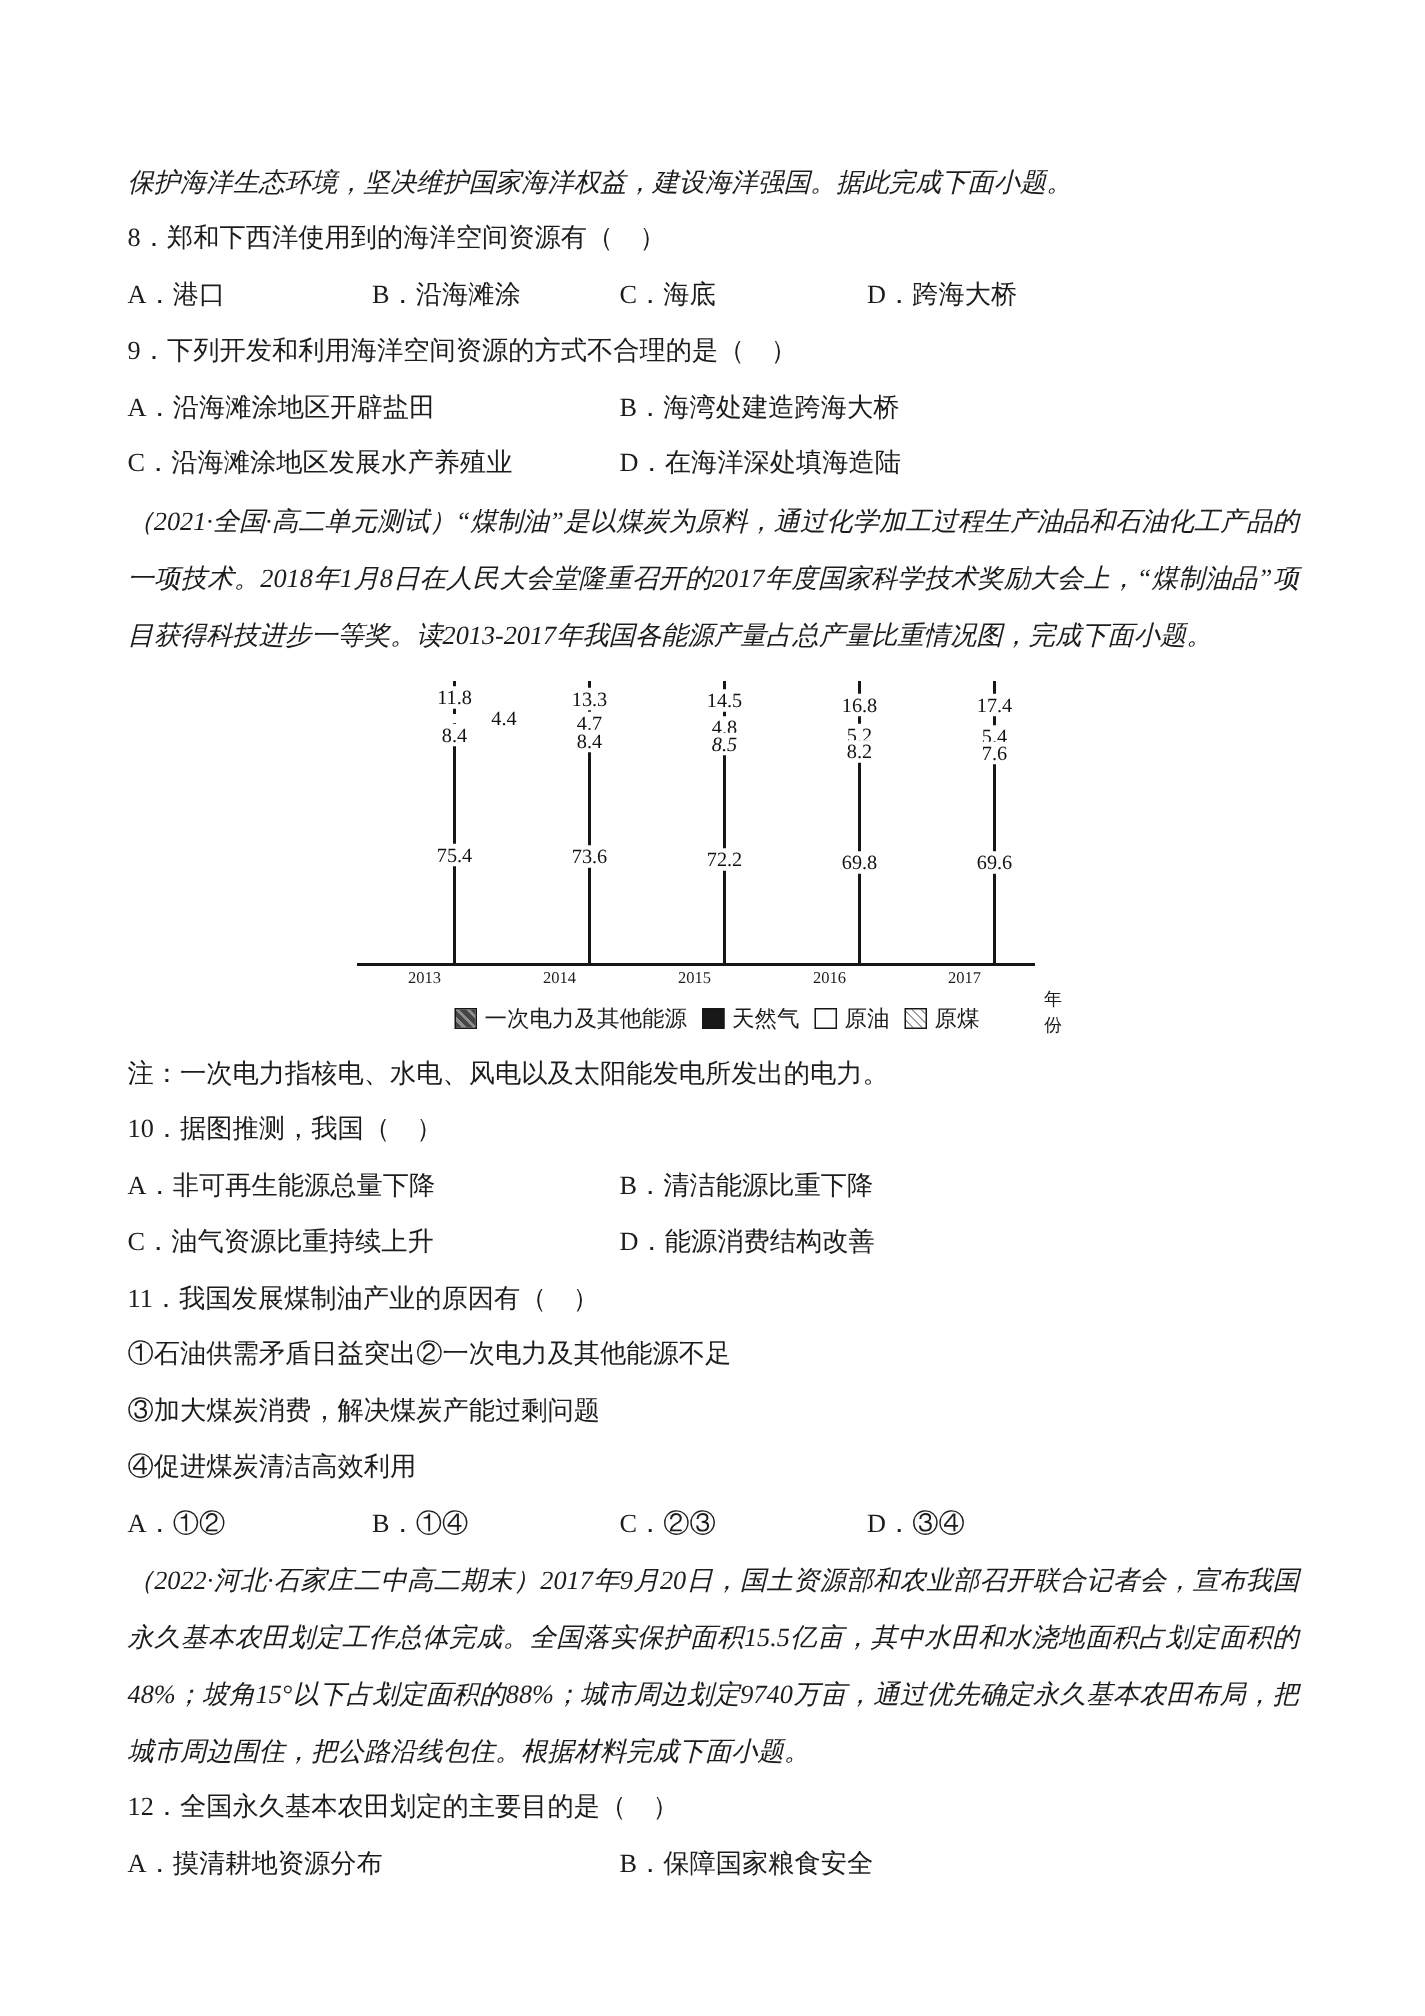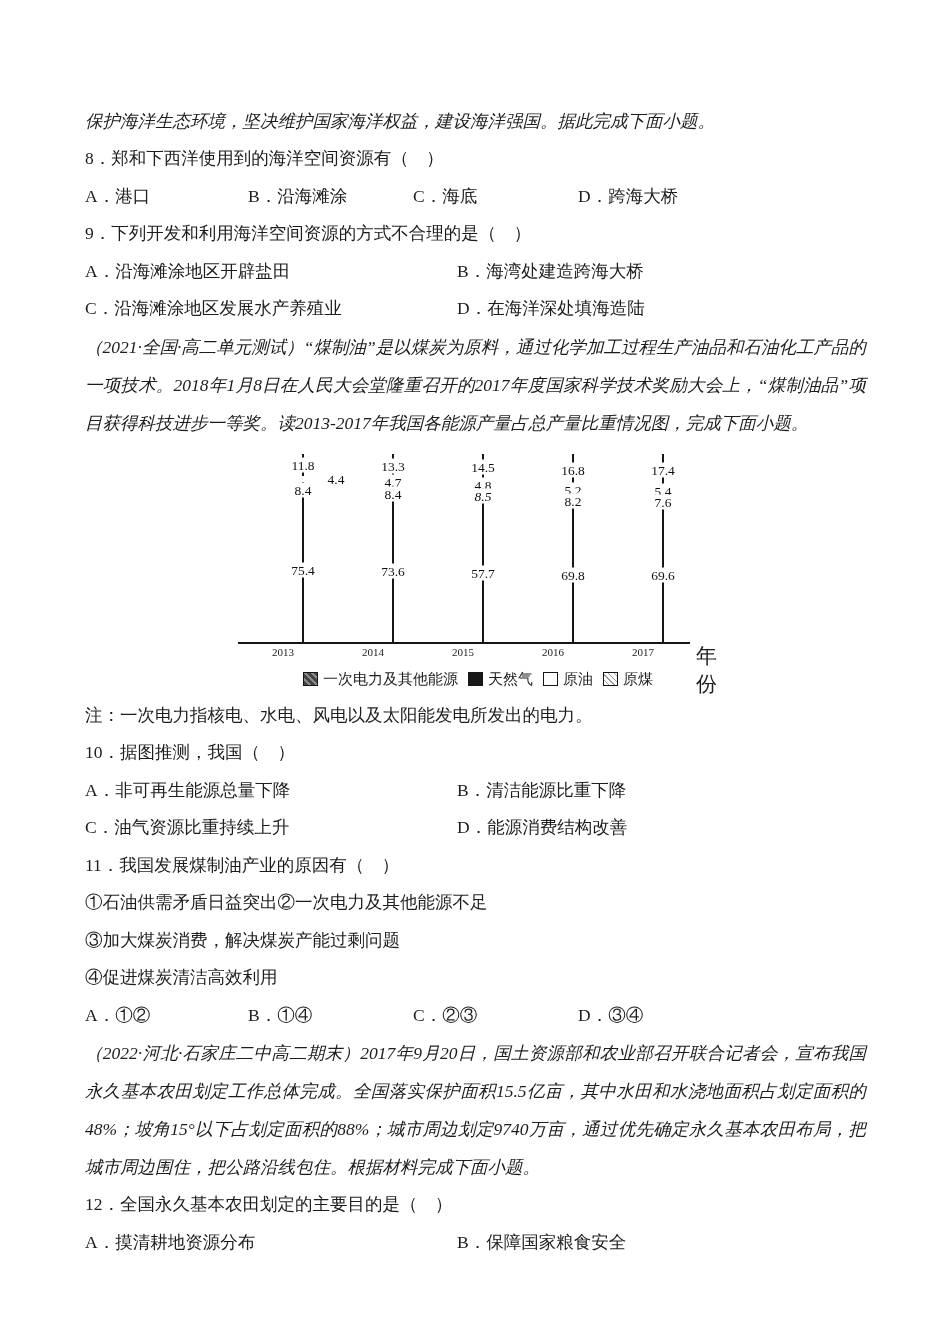--- a/index.html
+++ b/index.html
@@ -9,41 +9,41 @@
     color:#1c1c1c;
     font-family:"Liberation Serif","DejaVu Serif",serif;
   }
   .page { padding:102px 84px 0 85px; font-size:17.5px; }
   .line { line-height:37.5px; white-space:nowrap; }
   .passage {
     font-style:italic; text-align:justify; text-align-last:left;
     line-height:38px; white-space:normal;
   }
   .opts4 { display:grid; grid-template-columns:163px 165px 165px 1fr; }
-  .opts2 { display:grid; grid-template-columns:328px 1fr;gap:44px; }
+  .opts2 { display:grid; grid-template-columns:328px 1fr; }
 
   
   .chart-wrap { position:relative; width:480px; margin:10px 0 8px 153px; font-style:normal; }
   .plot-area { display:flex; align-items:flex-end; width:452px; height:192px; border-bottom:2px solid #161616; }
   .chart-col { width:90px; display:flex; justify-content:center; }
   .chart-bar { width:42px; display:flex; flex-direction:column;padding-left:40px; }
   .seg { position:relative; border:1px solid #161616; margin-top:-1px; }
   .seg:first-child { margin-top:0; }
   .seg-label {
     position:absolute; left:50%; top:50%; transform:translate(-50%,-50%);
     background:#ffffff; color:#111; font-size:13.5px; line-height:15px;
     padding:0 2px; white-space:nowrap; z-index:2;
   }
   .pat-dark-hatch  { background:repeating-linear-gradient(45deg,#454545 0 3px,#8c8c8c 3px 5px); }
   .pat-solid-black { background:#181818; }
   .pat-white       { background:#ffffff; }
   .pat-light-hatch { background:repeating-linear-gradient(45deg,#ffffff 0 3px,#9d9d9d 3px 4px); }
   .years-row { display:flex; width:452px; padding-top:2px; font-size:11px; }
   .year { width:90px; text-align:center; }
-  .xlabel { position:absolute; left:458px; top:190px; font-size:21px; }
+  .xlabel { position:absolute; left:458px; top:206px; font-size:12px; }
   .legend {
     display:flex; justify-content:center; align-items:center; gap:10px;
     width:480px; margin-top:12px; font-size:15px;
   }
   .legend-item { display:flex; align-items:center; gap:5px; }
   .swatch { width:15px; height:14px; border:1px solid #161616; flex:0 0 auto; }
 </style>
 </head>
 <body>
 
@@ -110,21 +110,21 @@
             <div class="seg pat-dark-hatch" style="height: 27.695px;">
               <span class="seg-label">14.5</span>
             </div>
             <div class="seg pat-solid-black" style="height: 9.168px;">
               <span class="seg-label">4.8</span>
             </div>
             <div class="seg pat-white" style="height: 16.235px; font-style: italic;">
               <span class="seg-label">8.5</span>
             </div>
             <div class="seg pat-light-hatch" style="height: 137.902px;">
-              <span class="seg-label">57.7</span>
+              <span class="seg-label">72.2</span>
             </div>
           </div>
         </div>
         <div class="chart-col">
           <div class="chart-bar">
             <div class="seg pat-dark-hatch" style="height: 32.088px;">
               <span class="seg-label">16.8</span>
             </div>
             <div class="seg pat-solid-black" style="height: 9.932px;">
               <span class="seg-label">5.2</span>

